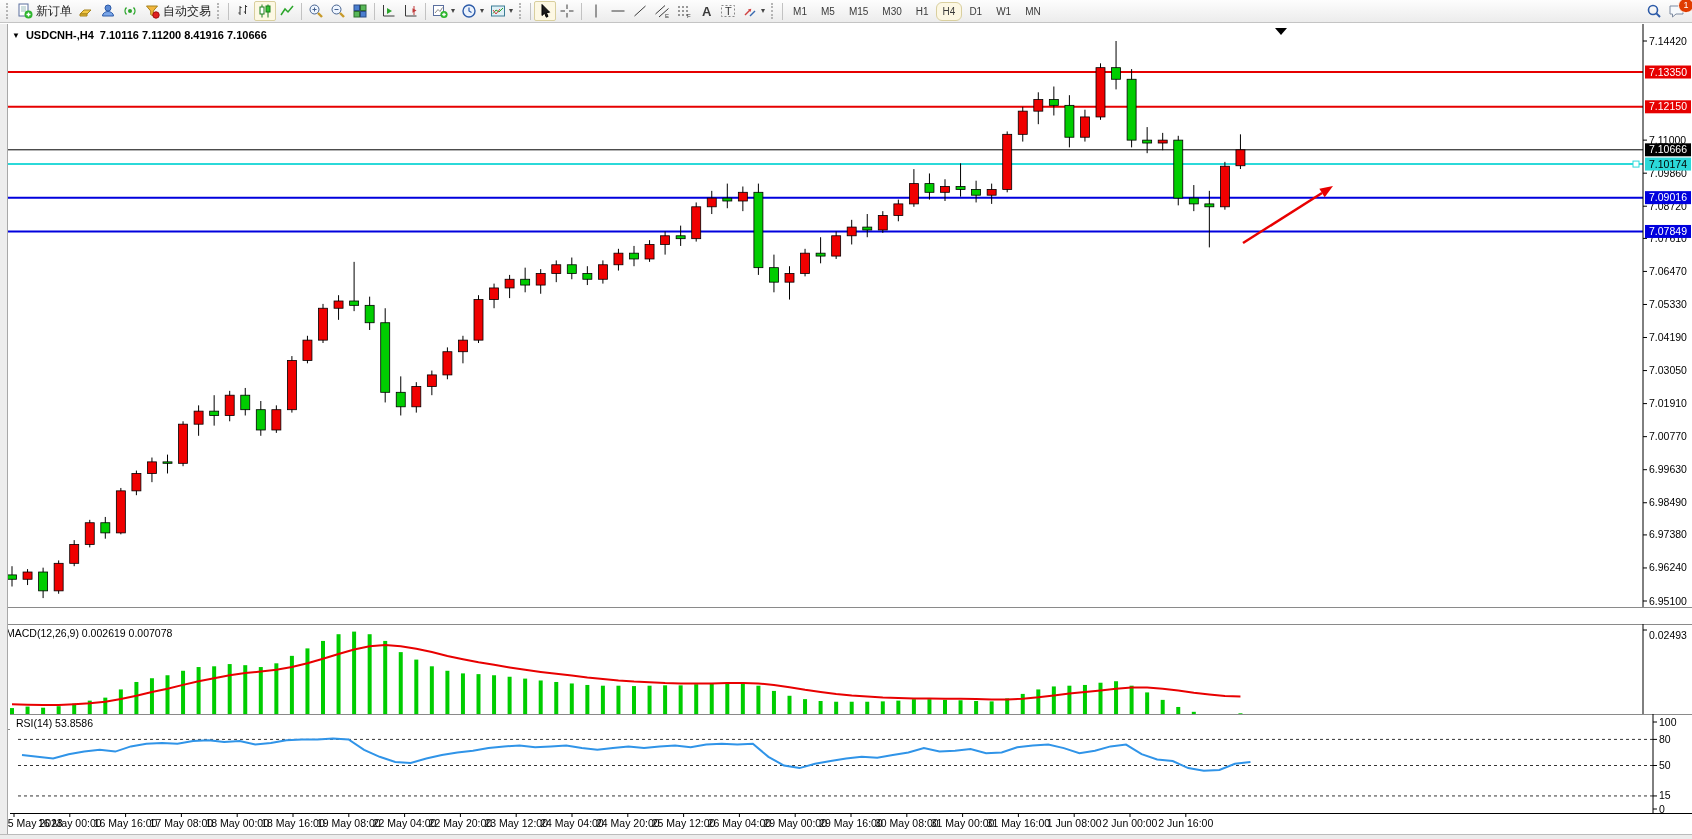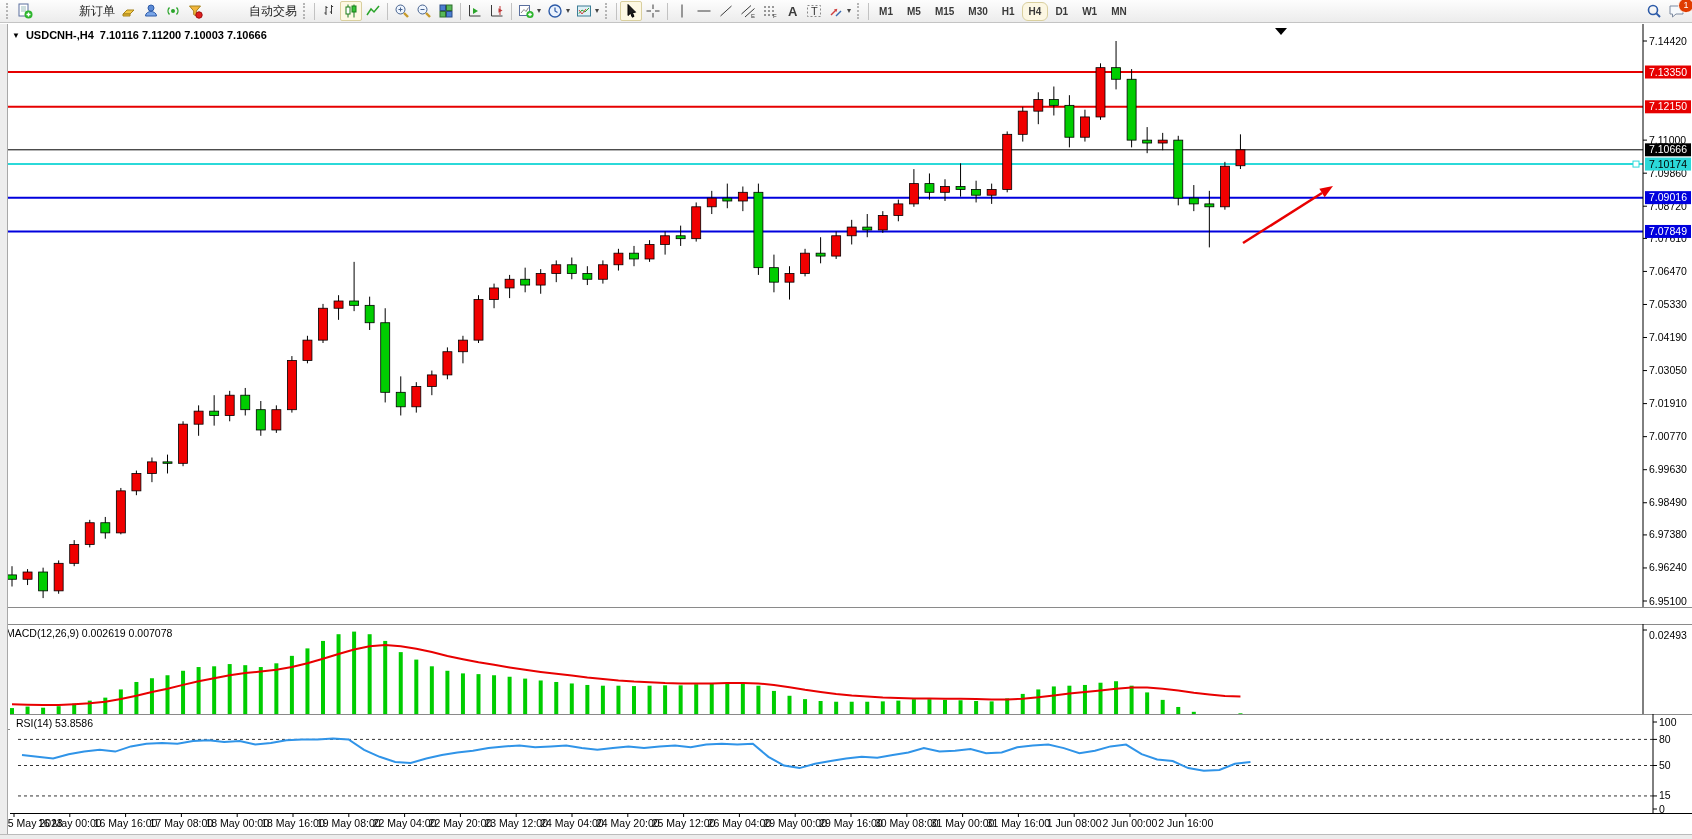--- a/index.html
+++ b/index.html
@@ -5,25 +5,25 @@
   html,body{margin:0;padding:0;width:1692px;height:839px;overflow:hidden;
     font-family:"Liberation Sans",sans-serif;background:#fff;}
   
   .toolbar{position:absolute;top:0;left:0;width:1692px;height:23px;
     background:linear-gradient(#fdfdfd,#ececec);border-bottom:1px solid #c4c4c4;
     display:flex;align-items:center;padding:0 3px;box-sizing:border-box;z-index:5;}
   .tb{height:20px;min-width:22px;border:1px solid transparent;background:transparent;
     display:flex;align-items:center;justify-content:center;gap:3px;padding:0 2px;
     font-size:12px;color:#222;cursor:default;font-family:inherit;}
   .tb.active{background:#fdf8e4;border:1px solid #d9cf9e;border-radius:2px;}
-  .tb .lbl{white-space:nowrap;margin-left:43px;}
+  .tb .lbl{white-space:nowrap;}
   .caret{font-size:8px;color:#444;line-height:1;}
   .sep{width:1px;height:17px;background:#c2c2c2;margin:0 3px;}
   .grip{width:3px;height:16px;border-left:2px dotted #b5b5b5;margin:0 3px;}
-  .tf{font-size:10px;font-weight:bold;color:#3a3a3a;padding:3px 6px;border:1px solid transparent;
+  .tf{font-size:10px;font-weight:normal;color:#3a3a3a;padding:3px 6px;border:1px solid transparent;
     background:transparent;font-family:inherit;}
   .tf.active{background:#fcf7e3;border-color:#d9cf9e;border-radius:6px;}
   .spacer{flex:1;}
   .badge-wrap{position:relative;}
   .badge{position:absolute;top:-4px;right:-6px;background:#e03c00;color:#fff;
     border-radius:8px;font-size:9px;line-height:11px;min-width:8px;padding:1px 3px;
     text-align:center;border:1px solid #fff;}
   
   .chartwin{position:absolute;top:24px;left:0;width:1692px;height:815px;
     border-top:1px solid #8a8a8a;box-sizing:border-box;background:#fff;}
@@ -270,21 +270,21 @@
     <span class="badge">1</span>
   </button>
 </div>
 
 <div class="chartwin"></div>
 <div class="gutter"></div>
 
 <div class="titlebox">
   <span class="tri">▼</span>
   <span>USDCNH-,H4</span>
-  <span>7.10116 7.11200 7.10003 7.10666</span>
+  <span>7.10116 7.11200 8.41916 7.10666</span>
 </div>
 
 <div class="panel" id="main-wrap">
   <svg id="main-svg" width="1692" height="584">
       <rect x="0" y="0" width="1692" height="584" fill="#fff"></rect>
       <line x1="1643" y1="17" x2="1647" y2="17" stroke="#000"></line>
       <text x="1649" y="20.5" font-size="10.5" fill="#000">7.14420</text>
       <line x1="1643" y1="116.13043478260677" x2="1647" y2="116.13043478260677" stroke="#000"></line>
       <text x="1649" y="119.63043478260677" font-size="10.5" fill="#000">7.11000</text>
       <line x1="1643" y1="149.17391304347655" x2="1647" y2="149.17391304347655" stroke="#000"></line>

